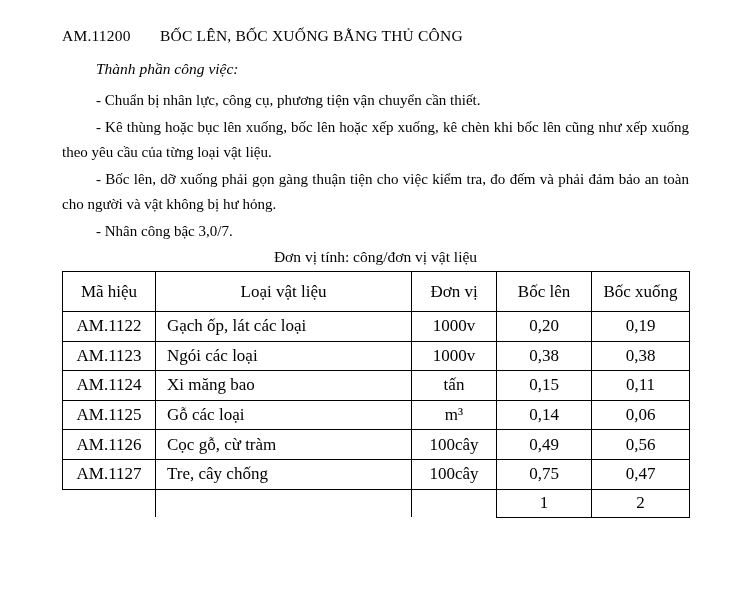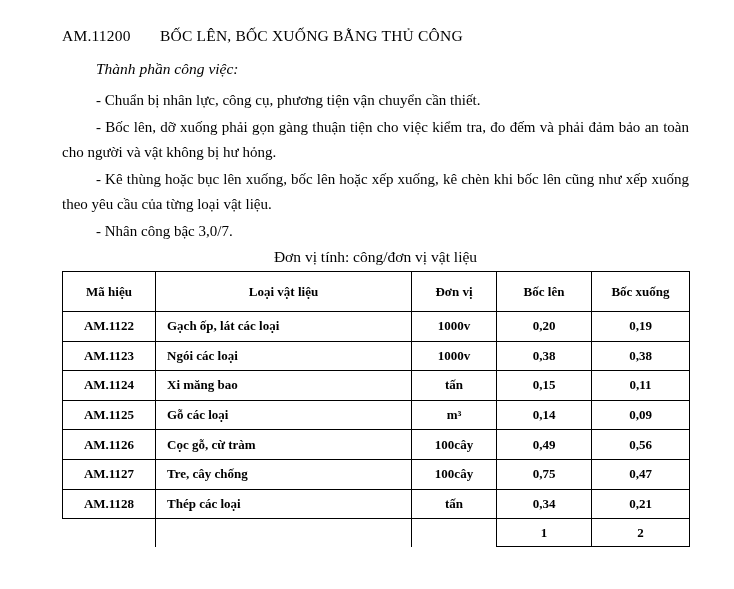--- a/index.html
+++ b/index.html
@@ -51,22 +51,22 @@
     table-layout: fixed;
     width: 627px;
   }
   table.norms col.c1 { width: 93px; }
   table.norms col.c2 { width: 256px; }
   table.norms col.c3 { width: 85px; }
   table.norms col.c4 { width: 95px; }
   table.norms col.c5 { width: 98px; }
   table.norms th, table.norms td {
     border: 1px solid #000000;
-    font-size: 13px;
-    font-weight: bold;
+    font-size: 17px;
+    font-weight: normal;
     text-align: center;
     vertical-align: middle;
     padding: 0 4px;
   }
   table.norms thead th { height: 40px; }
   table.norms tbody td { height: 29.6px; }
   table.norms td.material {
     text-align: left;
     padding-left: 11px;
   }
@@ -84,22 +84,22 @@
 <div class="page">
 
   <div class="title-row">
     <span class="doc-code">AM.11200</span>
     <span class="doc-title">BỐC LÊN, BỐC XUỐNG BẰNG THỦ CÔNG</span>
   </div>
 
   <div class="section-heading">Thành phần công việc:</div>
 
   <p class="body-par">- Chuẩn bị nhân lực, công cụ, phương tiện vận chuyển cần thiết.</p>
+  <p class="body-par">- Kê thùng hoặc bục lên xuống, bốc lên hoặc xếp xuống, kê chèn khi bốc lên cũng như xếp xuống theo yêu cầu của từng loại vật liệu.</p>
   <p class="body-par">- Bốc lên, dỡ xuống phải gọn gàng thuận tiện cho việc kiểm tra, đo đếm và phải đảm bảo an toàn cho người và vật không bị hư hỏng.</p>
-  <p class="body-par">- Kê thùng hoặc bục lên xuống, bốc lên hoặc xếp xuống, kê chèn khi bốc lên cũng như xếp xuống theo yêu cầu của từng loại vật liệu.</p>
   <p class="body-par">- Nhân công bậc 3,0/7.</p>
 
   <div class="unit-note">Đơn vị tính: công/đơn vị vật liệu</div>
 
   <table class="norms">
     <colgroup>
       <col class="c1">
         <col class="c2">
         <col class="c3">
         <col class="c4">
@@ -134,43 +134,36 @@
         <td class="material">Xi măng bao</td>
         <td>tấn</td>
         <td>0,15</td>
         <td>0,11</td>
       </tr>
       <tr>
         <td>AM.1125</td>
         <td class="material">Gỗ các loại</td>
         <td>m³</td>
         <td>0,14</td>
-        <td>0,09</td>
+        <td>0,06</td>
       </tr>
       <tr>
         <td>AM.1126</td>
         <td class="material">Cọc gỗ, cừ tràm</td>
         <td>100cây</td>
         <td>0,49</td>
         <td>0,56</td>
       </tr>
       <tr>
         <td>AM.1127</td>
         <td class="material">Tre, cây chống</td>
         <td>100cây</td>
         <td>0,75</td>
         <td>0,47</td>
       </tr>
-      <tr>
-        <td>AM.1128</td>
-        <td class="material">Thép các loại</td>
-        <td>tấn</td>
-        <td>0,34</td>
-        <td>0,21</td>
-      </tr>
       <tr class="footer-row">
         <td class="noborder"></td>
         <td class="noborder"></td>
         <td class="noborder last"></td>
         <td>1</td>
         <td>2</td>
       </tr>
     </tbody>
   </table>
 

